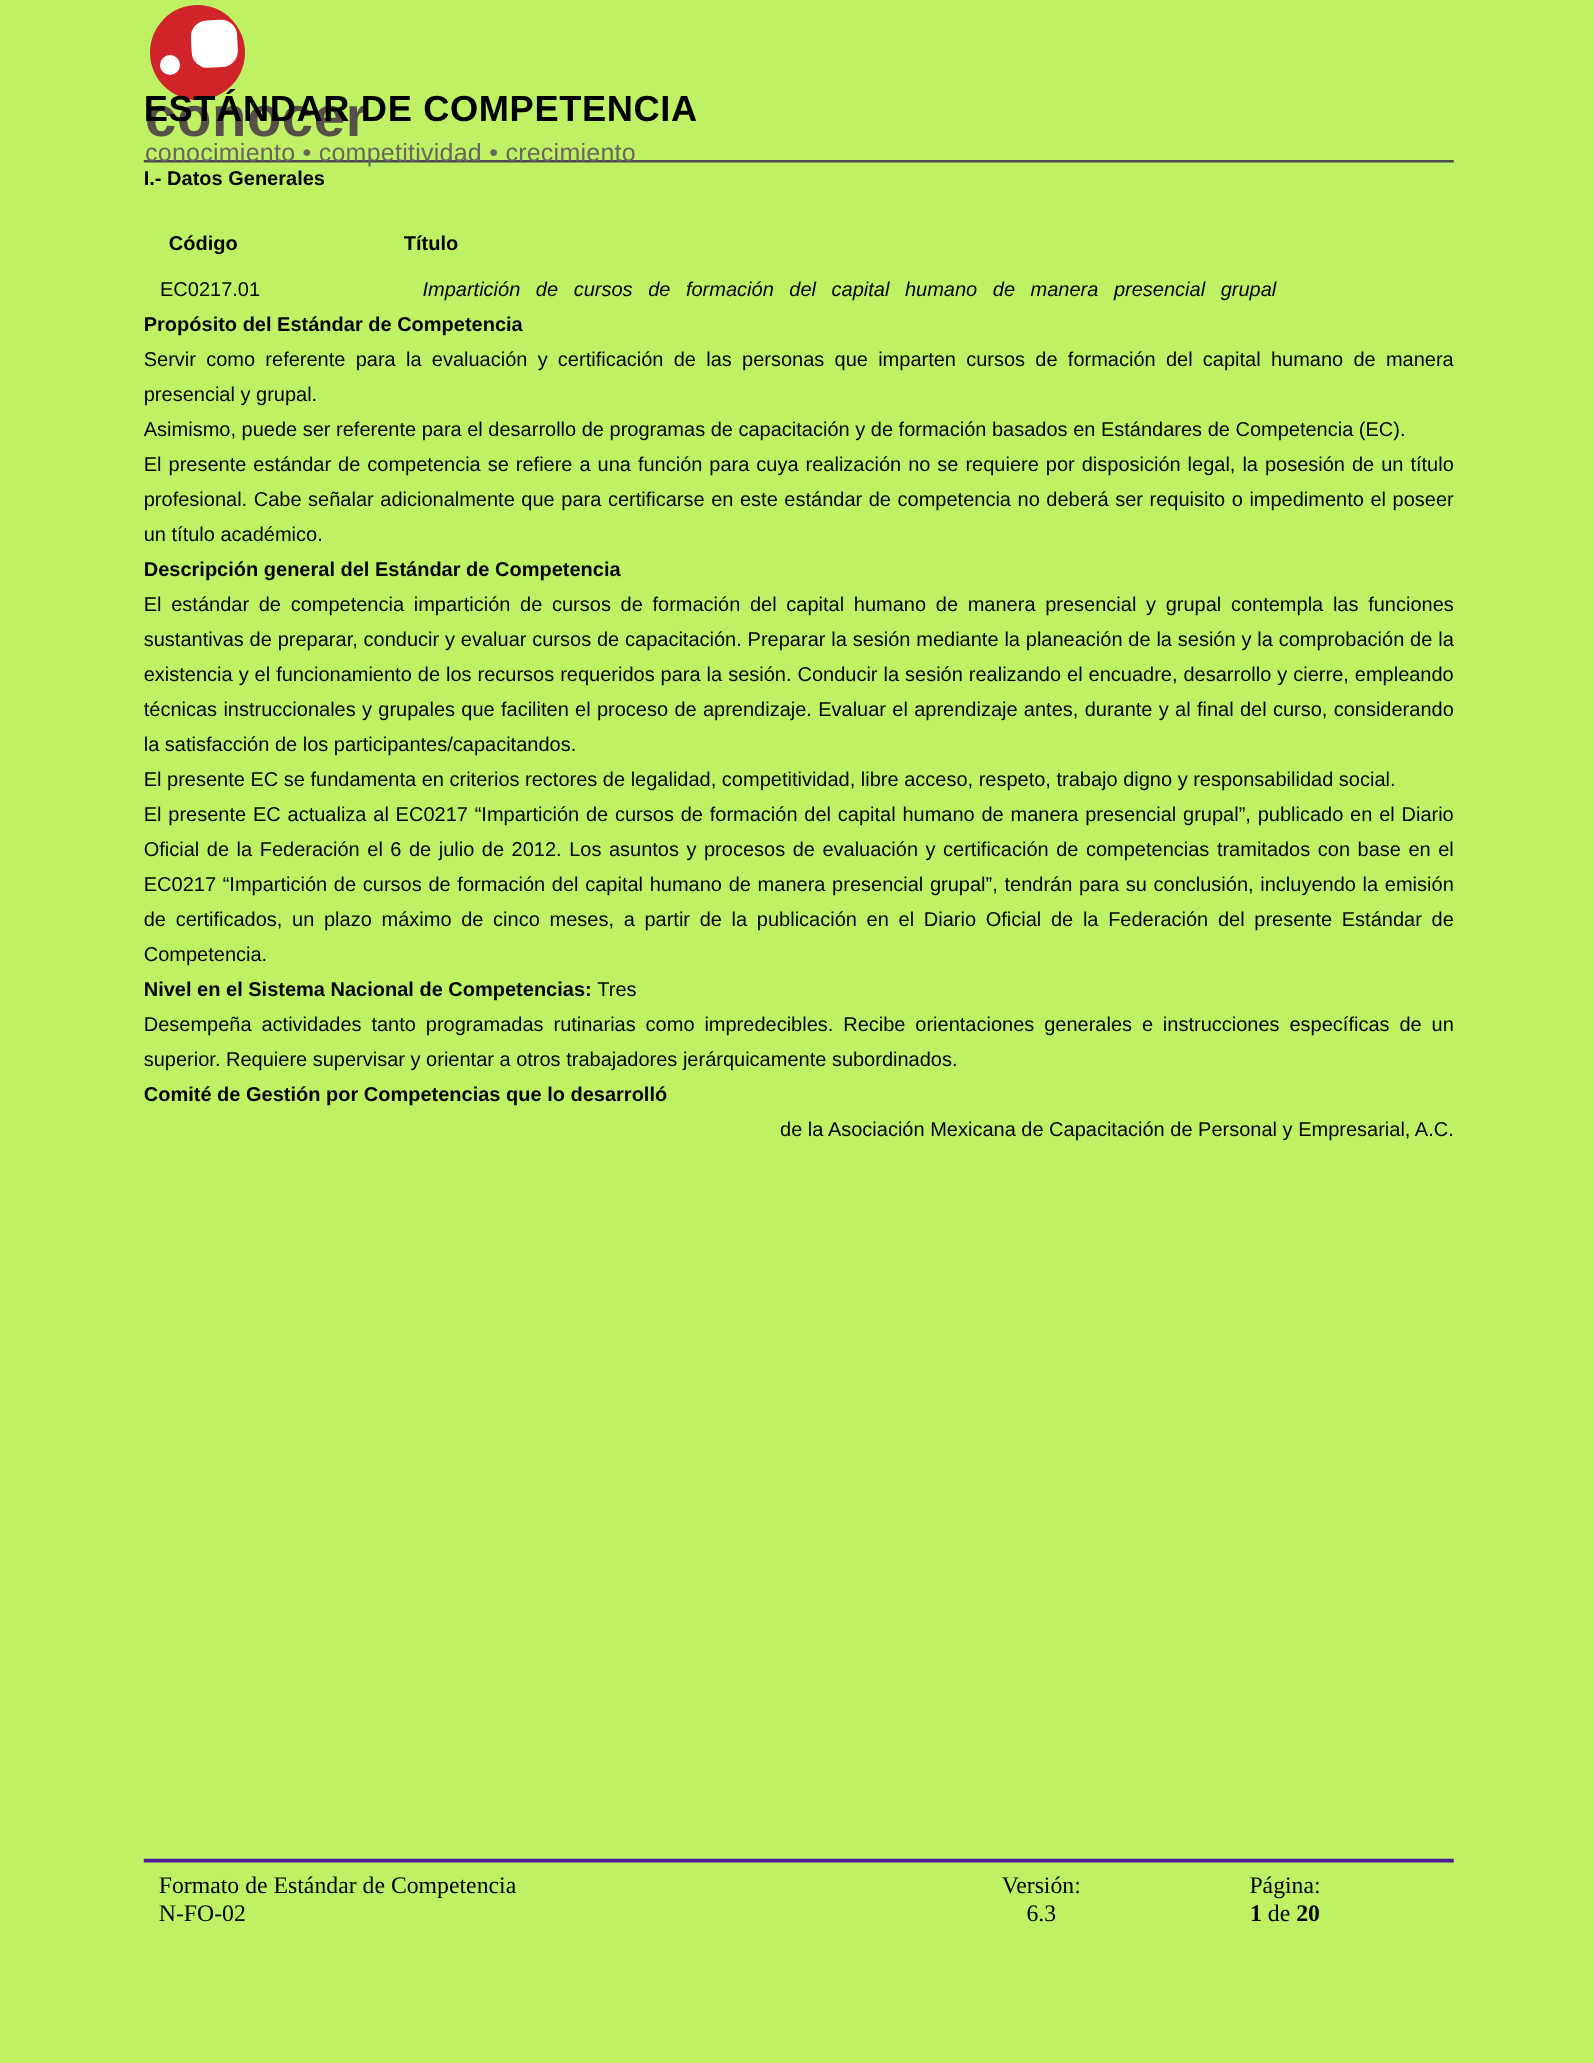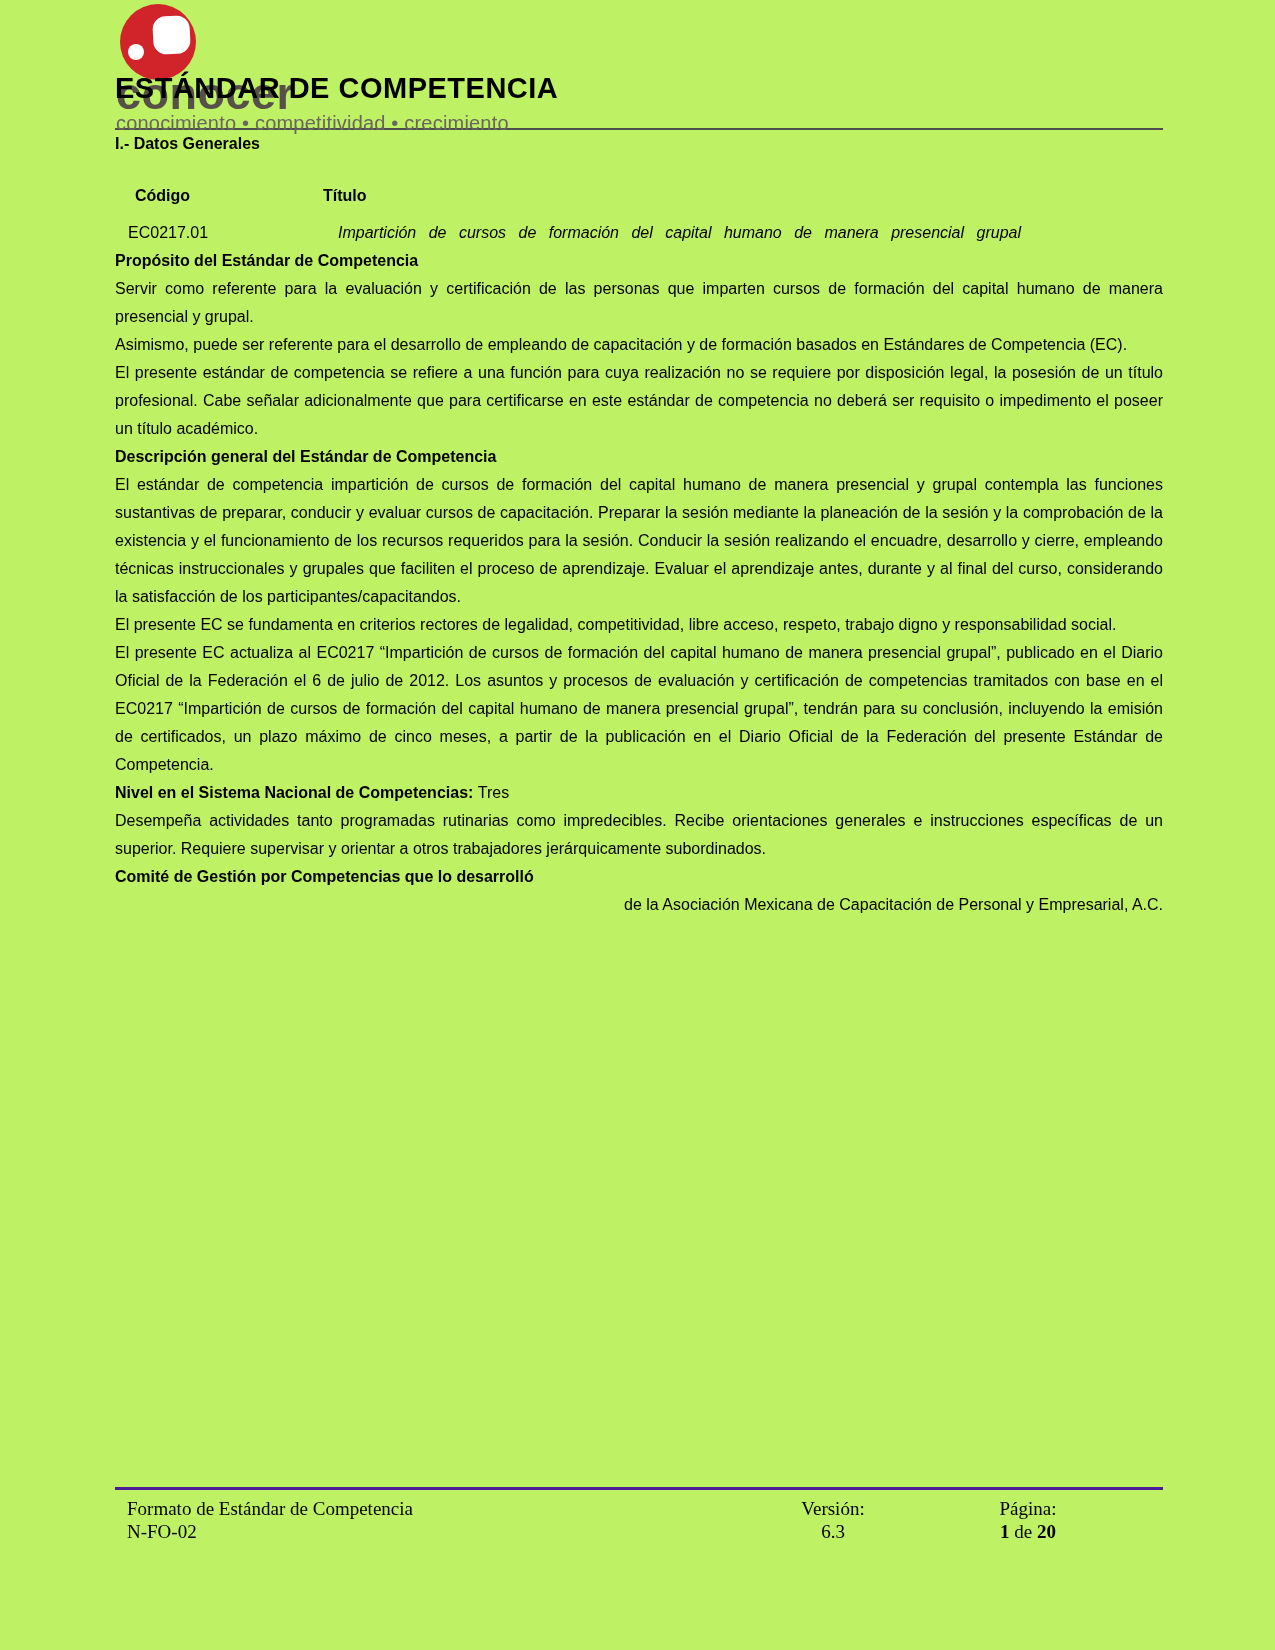--- a/index.html
+++ b/index.html
@@ -112,21 +112,21 @@
 
     <div class="datos-grid">
       <div class="h codigo-label">Código</div>
       <div class="h">Título</div>
       <div class="codigo-value">EC0217.01</div>
       <div class="titulo-value">Impartición de cursos de formación del capital humano de manera presencial grupal</div>
     </div>
 
     <p class="h prop-h">Propósito del Estándar de Competencia</p>
     <p class="prop-p1">Servir como referente para la evaluación y certificación de las personas que imparten cursos de formación del capital humano de manera presencial y grupal.</p>
-    <p class="prop-p2">Asimismo, puede ser referente para el desarrollo de empleando de capacitación y de formación basados en Estándares de Competencia (EC).</p>
+    <p class="prop-p2">Asimismo, puede ser referente para el desarrollo de programas de capacitación y de formación basados en Estándares de Competencia (EC).</p>
     <p class="prop-p3">El presente estándar de competencia se refiere a una función para cuya realización no se requiere por disposición legal, la posesión de un título profesional. Cabe señalar adicionalmente que para certificarse en este estándar de competencia no deberá ser requisito o impedimento el poseer un título académico.</p>
 
     <p class="h desc-h">Descripción general del Estándar de Competencia</p>
     <p class="desc-p1">El estándar de competencia impartición de cursos de formación del capital humano de manera presencial y grupal contempla las funciones sustantivas de preparar, conducir y evaluar cursos de capacitación. Preparar la sesión mediante la planeación de la sesión y la comprobación de la existencia y el funcionamiento de los recursos requeridos para la sesión. Conducir la sesión realizando el encuadre, desarrollo y cierre, empleando técnicas instruccionales y grupales que faciliten el proceso de aprendizaje. Evaluar el aprendizaje antes, durante y al final del curso, considerando la satisfacción de los participantes/capacitandos.</p>
     <p class="desc-p2">El presente EC se fundamenta en criterios rectores de legalidad, competitividad, libre acceso, respeto, trabajo digno y responsabilidad social.</p>
     <p class="desc-p3">El presente EC actualiza al EC0217 “Impartición de cursos de formación del capital humano de manera presencial grupal”, publicado en el Diario Oficial de la Federación el 6 de julio de 2012. Los asuntos y procesos de evaluación y certificación de competencias tramitados con base en el EC0217 “Impartición de cursos de formación del capital humano de manera presencial grupal”, tendrán para su conclusión, incluyendo la emisión de certificados, un plazo máximo de cinco meses, a partir de la publicación en el Diario Oficial de la Federación del presente Estándar de Competencia.</p>
 
     <p class="h nivel-h"><span>Nivel en el Sistema Nacional de Competencias:</span> <span class="val">Tres</span></p>
     <p class="nivel-p">Desempeña actividades tanto programadas rutinarias como impredecibles. Recibe orientaciones generales e instrucciones específicas de un superior. Requiere supervisar y orientar a otros trabajadores jerárquicamente subordinados.</p>
 

